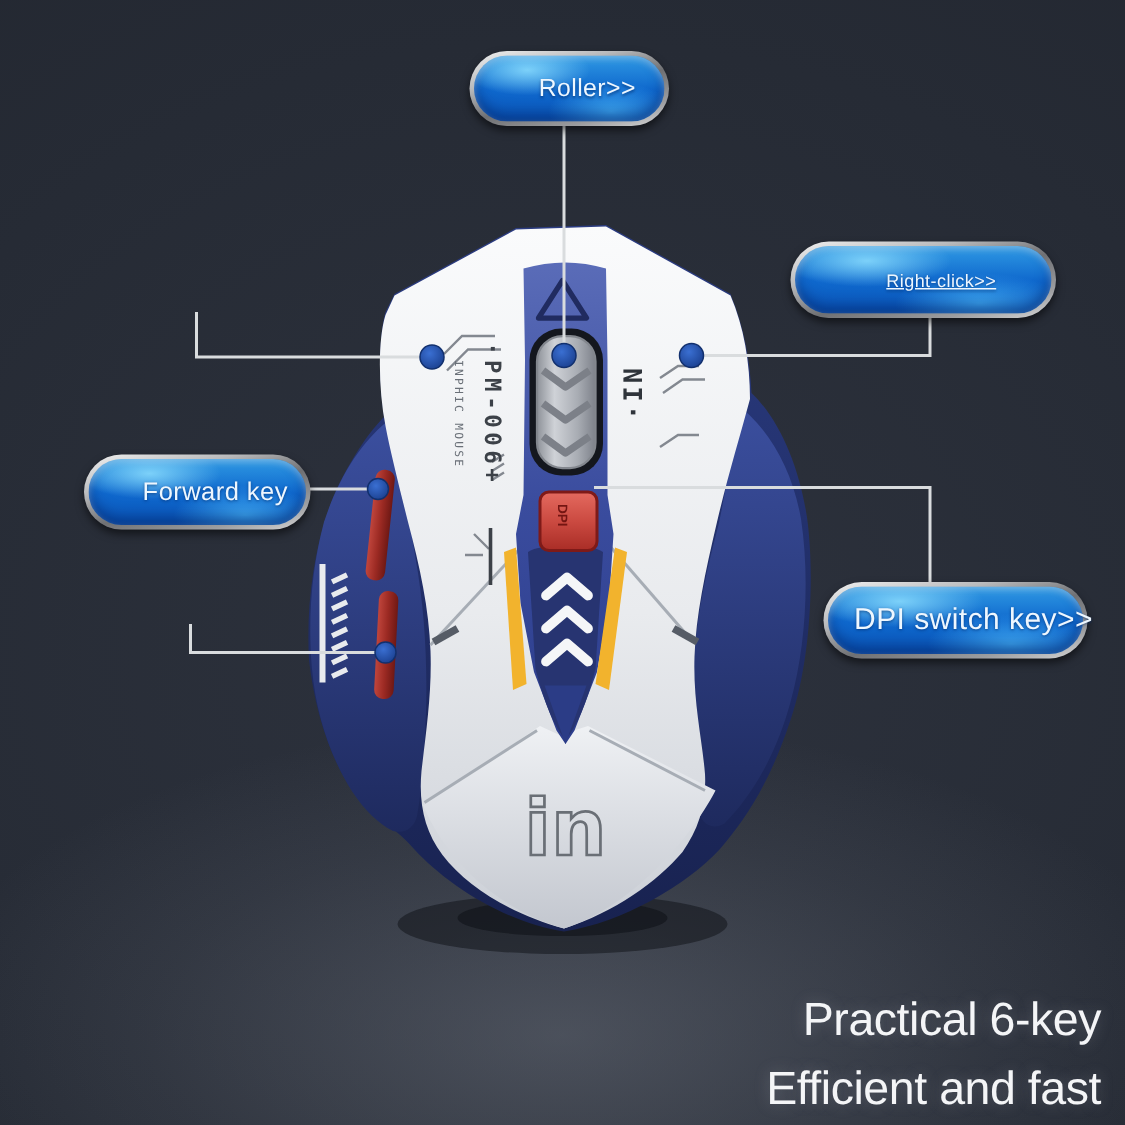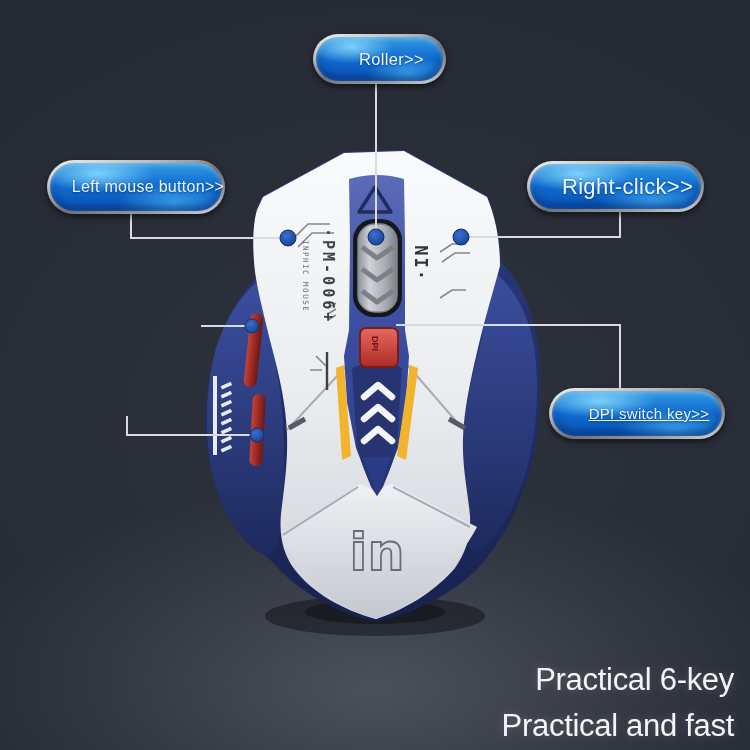--- a/index.html
+++ b/index.html
@@ -205,32 +205,32 @@
       <circle cx="461" cy="237" r="8"></circle>
       <circle cx="252" cy="326" r="7"></circle>
       <circle cx="257" cy="435" r="7"></circle>
     </g>
   </svg>
 
   <div class="pill" style="left:313px;top:34px;width:127px;height:44px;">
     <div class="pill-inner">Roller&gt;&gt;</div>
   </div>
 
-  <div class="pill" style="left:47px;top:160px;width:172px;height:48px;">
-    <div class="pill-inner" style="font-size:16px;">Left mouse button&gt;&gt;</div>
-  </div>
 
   <div class="pill" style="left:527px;top:161px;width:171px;height:45px;">
-    <div class="pill-inner" style="font-size:22px;">Right-click&gt;&gt;</div>
-  </div>
-
+    <div class="pill-inner" style="font-size:12px;text-decoration:underline;">Right-click&gt;&gt;</div>
+  </div>
+
+  <div class="pill" style="left:56px;top:303px;width:145px;height:44px;">
+    <div class="pill-inner" style="font-size:17px;">Forward key</div>
+  </div>
 
 
   <div class="pill" style="left:549px;top:388px;width:170px;height:45px;">
-    <div class="pill-inner" style="font-size:15px;text-decoration:underline;">DPI switch key&gt;&gt;</div>
+    <div class="pill-inner" style="font-size:20px;">DPI switch key&gt;&gt;</div>
   </div>
 
   <div id="caption">
     <div>Practical 6-key</div>
-    <div>Practical and fast</div>
+    <div>Efficient and fast</div>
   </div>
 
 </div>
 
 </body></html>

